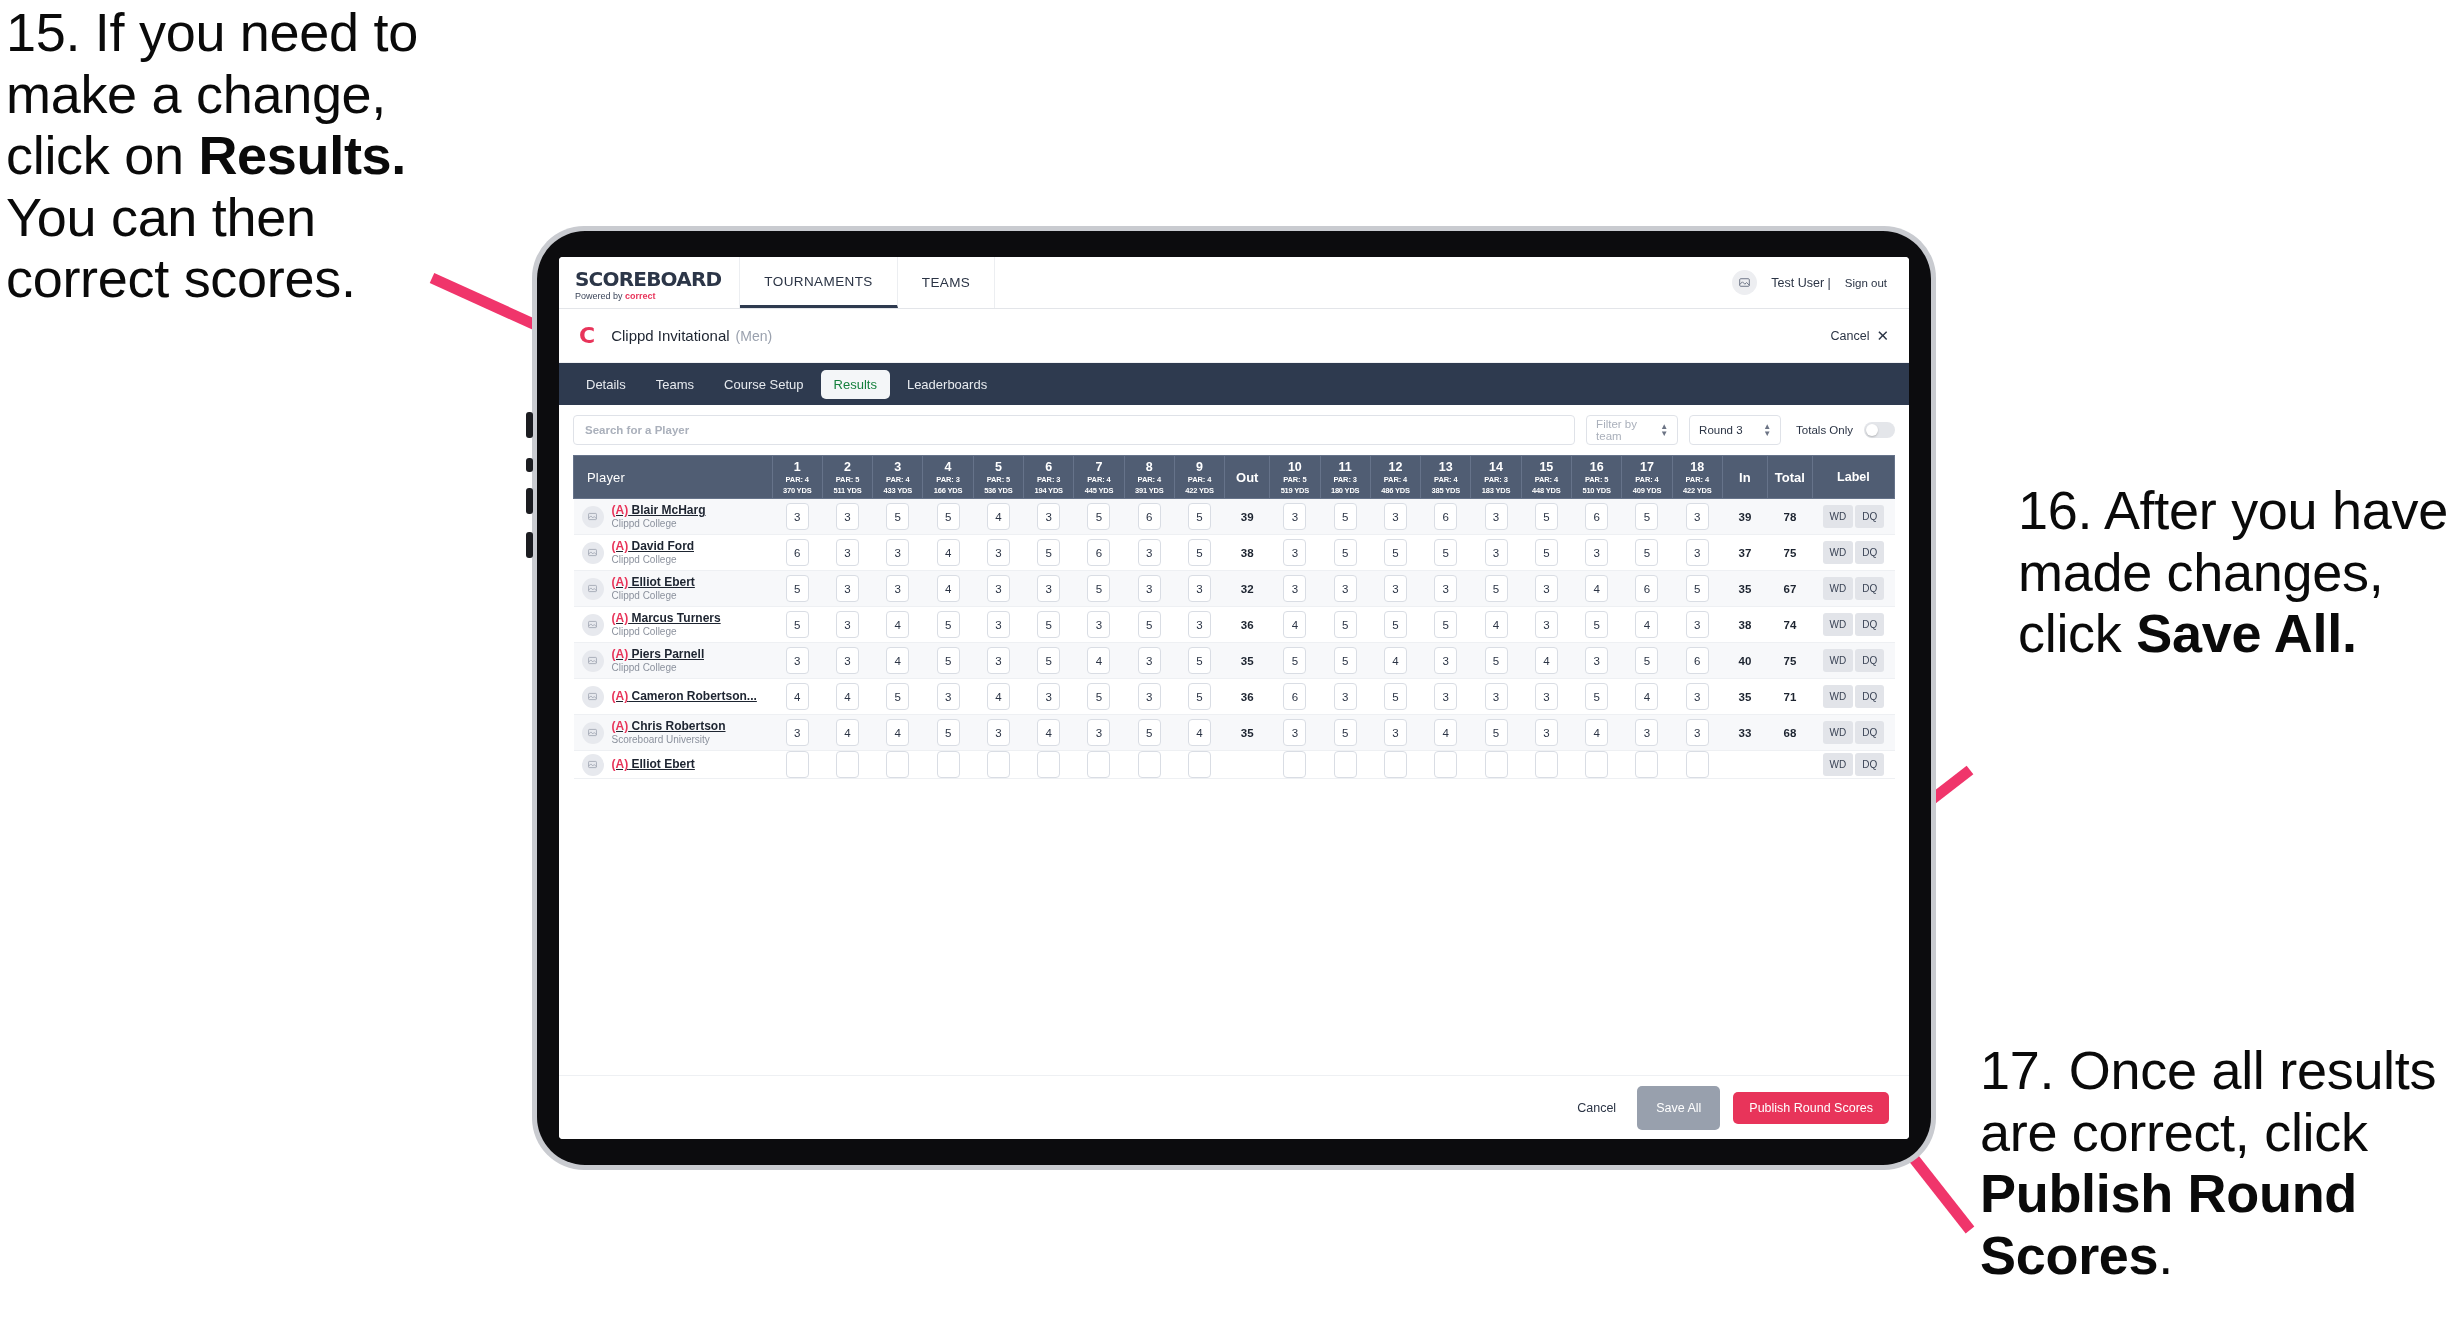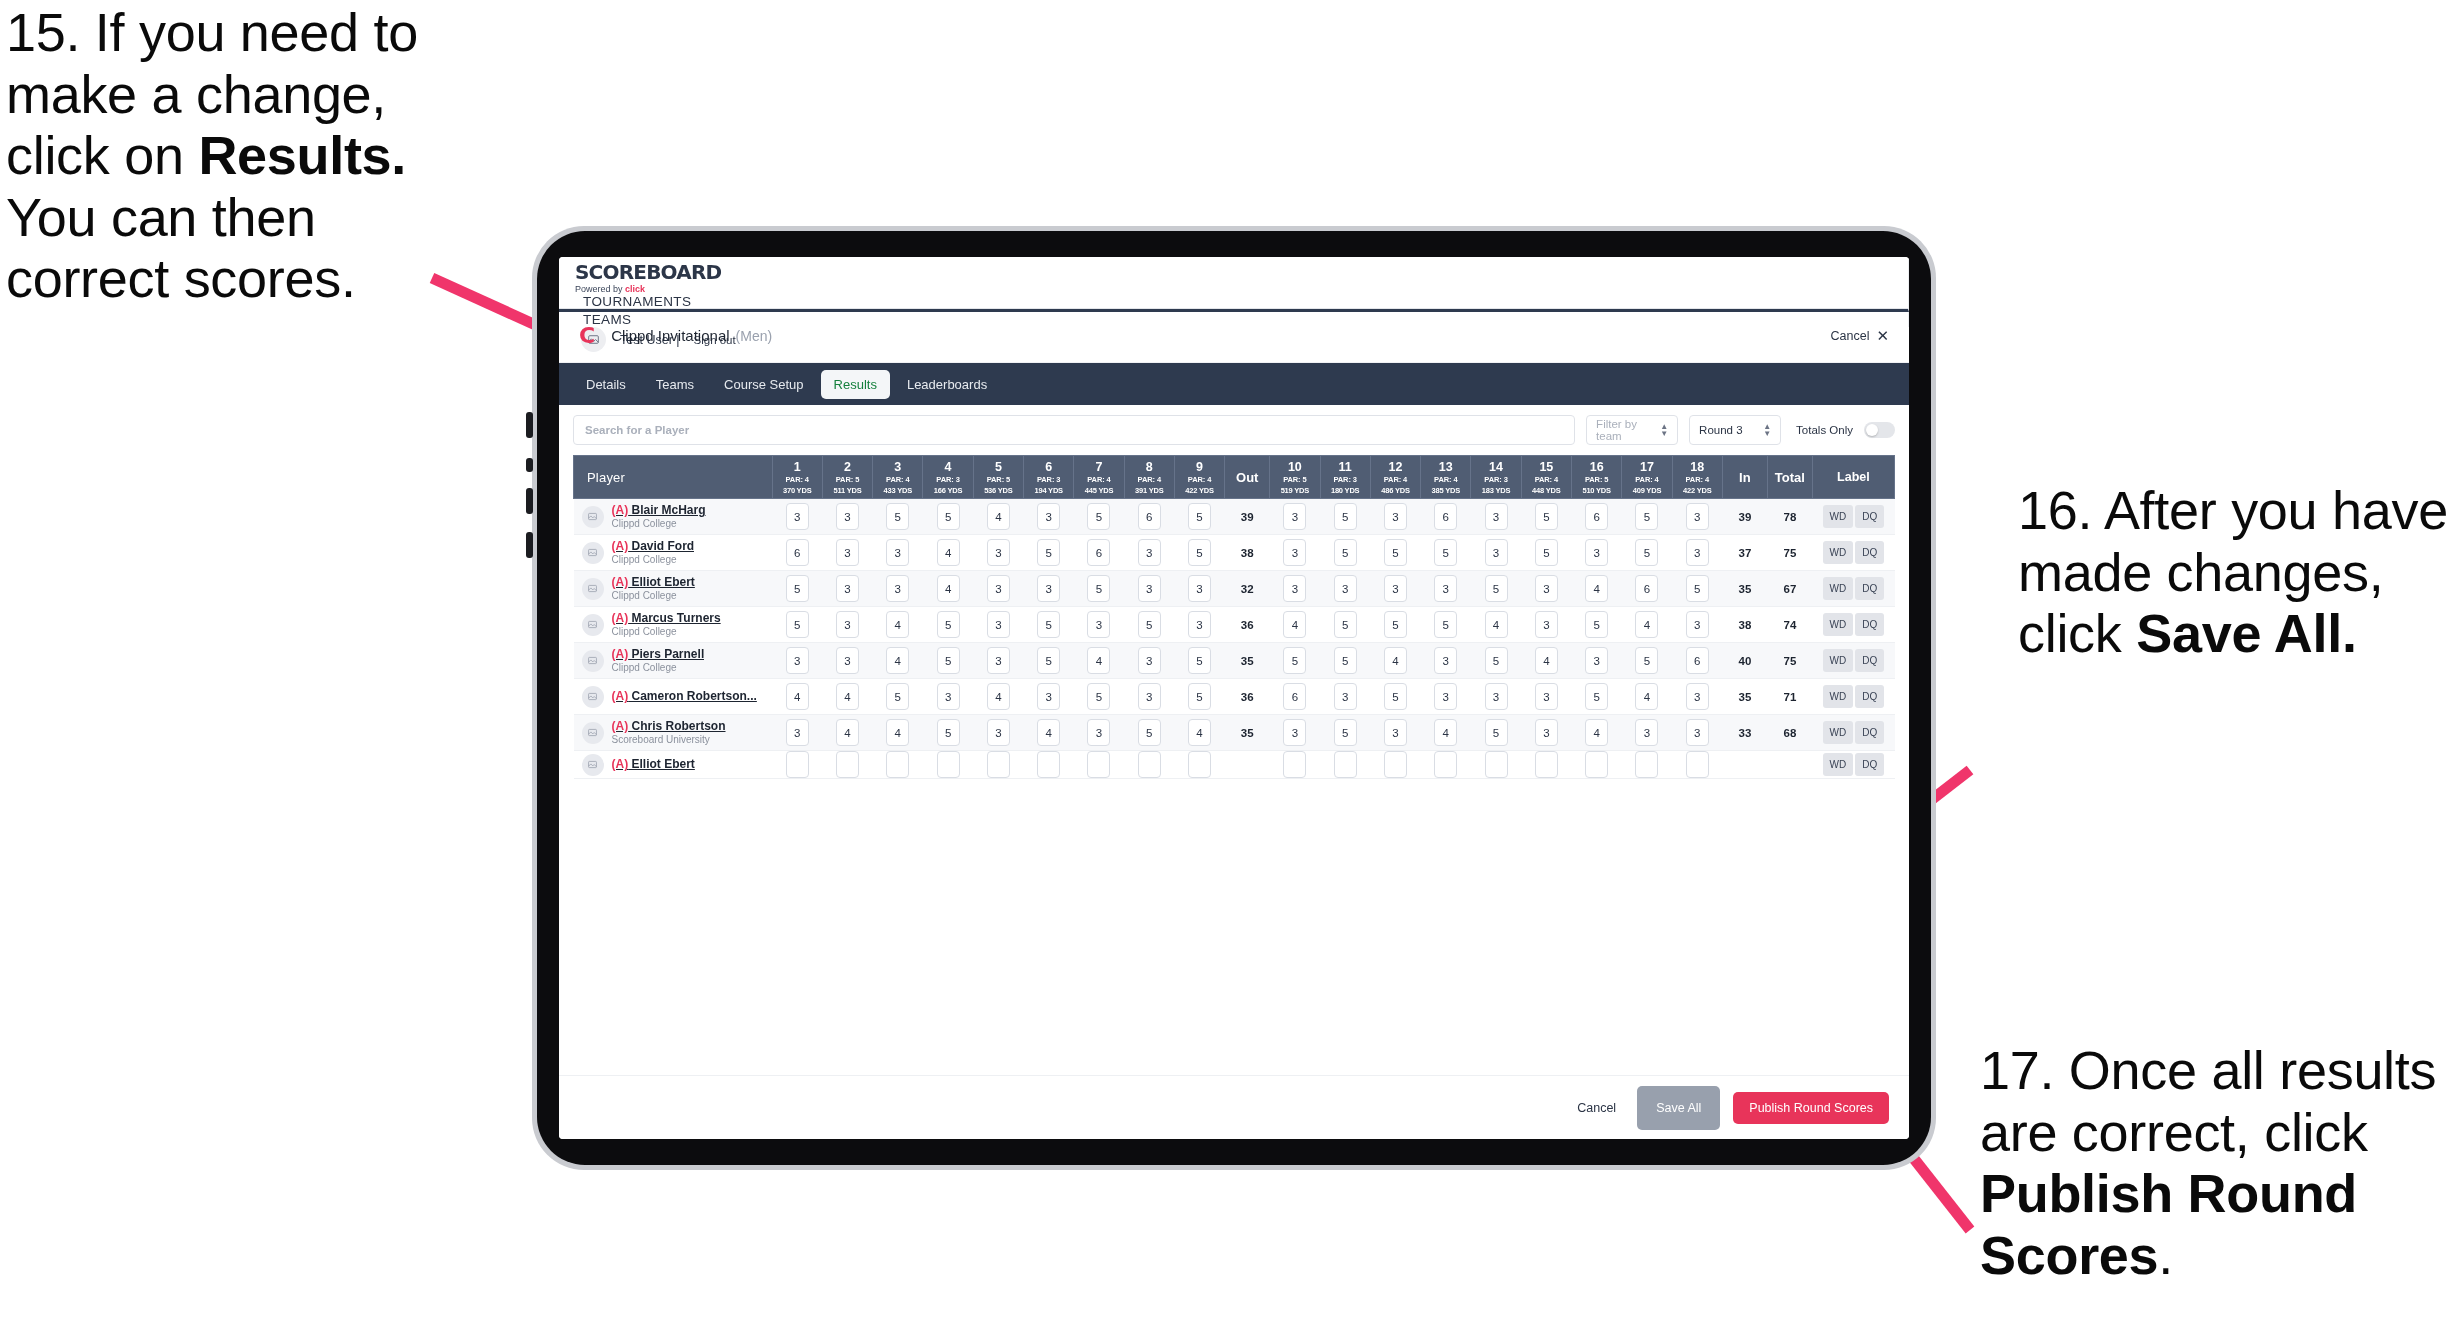--- a/index.html
+++ b/index.html
@@ -61,21 +61,21 @@
     background: #1b1c20; border-radius: 3px;
   }
   #sb1 { top: 186px; height: 26px; }
   #sb2 { top: 232px; height: 14px; }
   #sb3 { top: 262px; height: 26px; }
   #sb4 { top: 306px; height: 26px; }
 
   
   #topnav {
     height: 52px; display: flex; align-items: stretch;
-    background: #ffffff; border-bottom: 1px solid #e3e5e9; flex-direction: column;
+    background: #ffffff; border-bottom: 1px solid #e3e5e9;
   }
   #brand { padding: 5px 18px 0 16px; display: flex; flex-direction: column;
            justify-content: center; border-right: 1px solid #eceef1; min-width: 140px; }
   #brand-title {
     font-family: "DejaVu Sans", sans-serif;
     font-weight: bold; font-size: 20px; letter-spacing: -0.8px;
     color: #2c3648; line-height: 1;
   }
   #brand-sub { font-size: 9px; color: #3c465a; margin-top: 3px; line-height: 1; }
   #brand-sub .pink { color: #e8345a; font-weight: bold; }
@@ -259,21 +259,21 @@
     <div class="side-btn" id="sb2"></div>
     <div class="side-btn" id="sb3"></div>
     <div class="side-btn" id="sb4"></div>
 
     <div id="tablet-inner">
       <div id="screen">
 
         <div id="topnav">
           <div id="brand">
             <div id="brand-title">SCOREBOARD</div>
-            <div id="brand-sub"><span>Powered by </span><span class="pink">click</span></div>
+            <div id="brand-sub"><span>Powered by </span><span class="pink">correct</span></div>
           </div>
           <div class="topnav-item active">TOURNAMENTS</div>
           <div class="topnav-item">TEAMS</div>
           <div id="topnav-spacer"></div>
           <div id="user-area">
             <div class="avatar-circle">
               <svg viewBox="0 0 16 16" fill="none" stroke="#6b7384" stroke-width="1.4">
                 <rect x="1" y="2.5" width="14" height="11" rx="1.5"></rect>
                 <path d="M1 11l4-4 3.5 3.5L11 8l4 4"></path>
               </svg>

